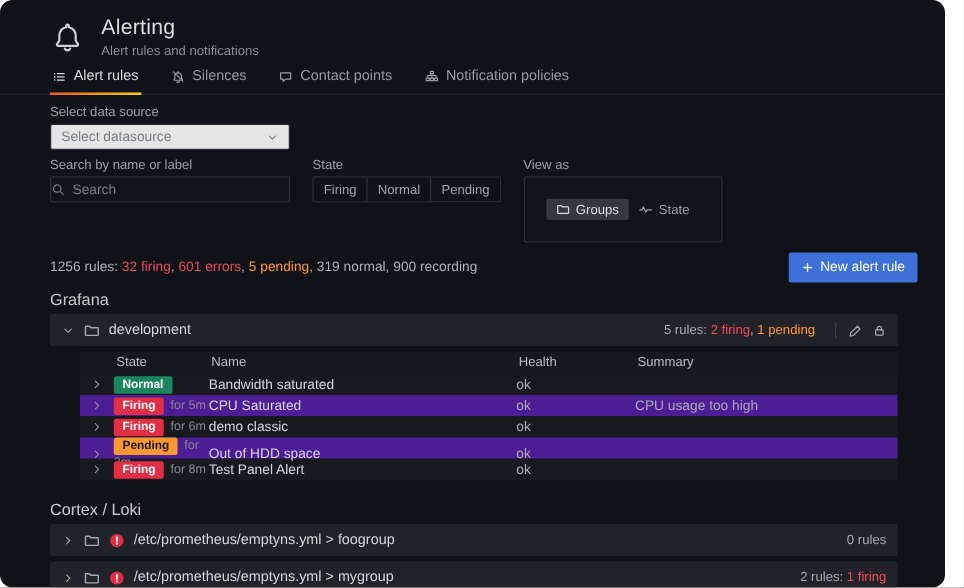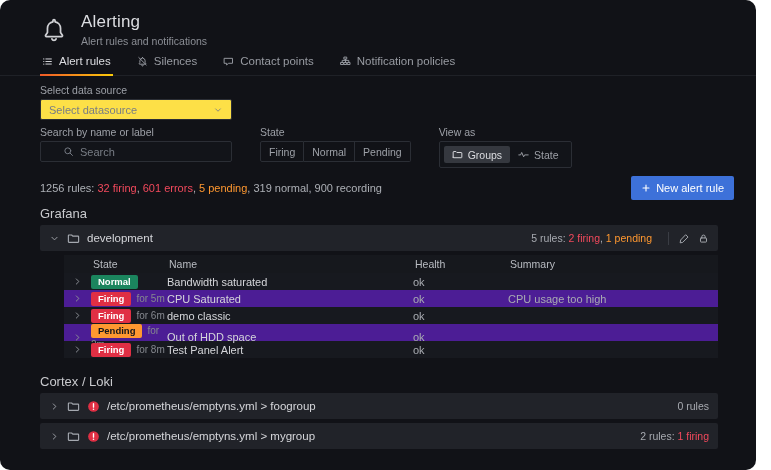--- a/index.html
+++ b/index.html
@@ -18,36 +18,36 @@
   .tabs { display:flex; gap:22px; padding:0 38px 0 40px; margin-top:2px; border-bottom:1px solid #1f2127; }
   .tab { display:flex; align-items:center; gap:6px; font-size:11.5px; color:#989ba2;
          padding:6px 2px 8px; cursor:pointer; position:relative; }
   .tab.active { color:#dcdde1; }
   .tab.active::after { content:""; position:absolute; left:0; right:0; bottom:-1px; height:2px;
          background:linear-gradient(90deg,#f05a28,#fbca0a); }
 
   
   .filters { padding:8px 38px 0 40px; }
   .flabel { font-size:10.5px; line-height:12px; color:#9da0a7; margin-bottom:3px; }
-  .selectbox { width:192px; height:21px; background:#fde047; border:1px solid #2b2e35; border-radius:2px;
+  .selectbox { width:192px; height:21px; background:#e5e5e5; border:1px solid #2b2e35; border-radius:2px;
          display:flex; align-items:center; justify-content:space-between; padding:0 8px;
          font-size:11px; color:#787d85; cursor:pointer; }
-  .frow2 { display:flex; gap:28px; margin-top:6px; align-items:flex-start; }
+  .frow2 { display:flex; gap:18px; margin-top:6px; align-items:flex-start; }
   .searchbox { width:192px; height:21px; background:#121419; border:1px solid #2b2e35; border-radius:2px;
-         display:flex; align-items:center; gap:6px; padding:0 22px; color:#787d85; }
+         display:flex; align-items:center; gap:6px; padding:0 0; color:#787d85; }
   .searchbox input { background:transparent; border:none; outline:none; color:#c7c8cc; font-size:11px;
          width:100%; font-family:inherit; }
   .searchbox input::placeholder { color:#787d85; }
   .btngroup { display:flex; }
   .sbtn { height:21px; padding:0 8px; font-size:10.5px; color:#9da0a7; background:transparent;
          border:1px solid #2b2e35; border-left-width:0; display:flex; align-items:center; cursor:pointer;
          font-family:inherit; }
   .sbtn:first-child { border-left-width:1px; border-radius:2px 0 0 2px; }
   .sbtn:last-child { border-radius:0 2px 2px 0; }
-  .radiogroup { display:flex; border:1px solid #2b2e35; border-radius:2px; background:#121419; padding:4px; }
+  .radiogroup { display:flex; border:1px solid #2b2e35; border-radius:2px; background:#121419; padding:17px; }
   .rbtn { height:17px; padding:0 8px; display:flex; align-items:center; gap:5px; font-size:10.5px;
          color:#9da0a7; cursor:pointer; border-radius:2px; }
   .rbtn.selected { background:#35383f; color:#dcdde1; }
 
   
   .toolbar { display:flex; justify-content:space-between; align-items:center; padding:8px 22px 0 40px; }
   .summary { font-size:11px; color:#adb0b6; white-space:pre-wrap; }
   .red { color:#f2495c; }
   .orange { color:#ff9830; }
   .newbtn { background:#3d71d9; color:#fff; font-size:11px; height:24px; padding:0 10px; border-radius:2px;

